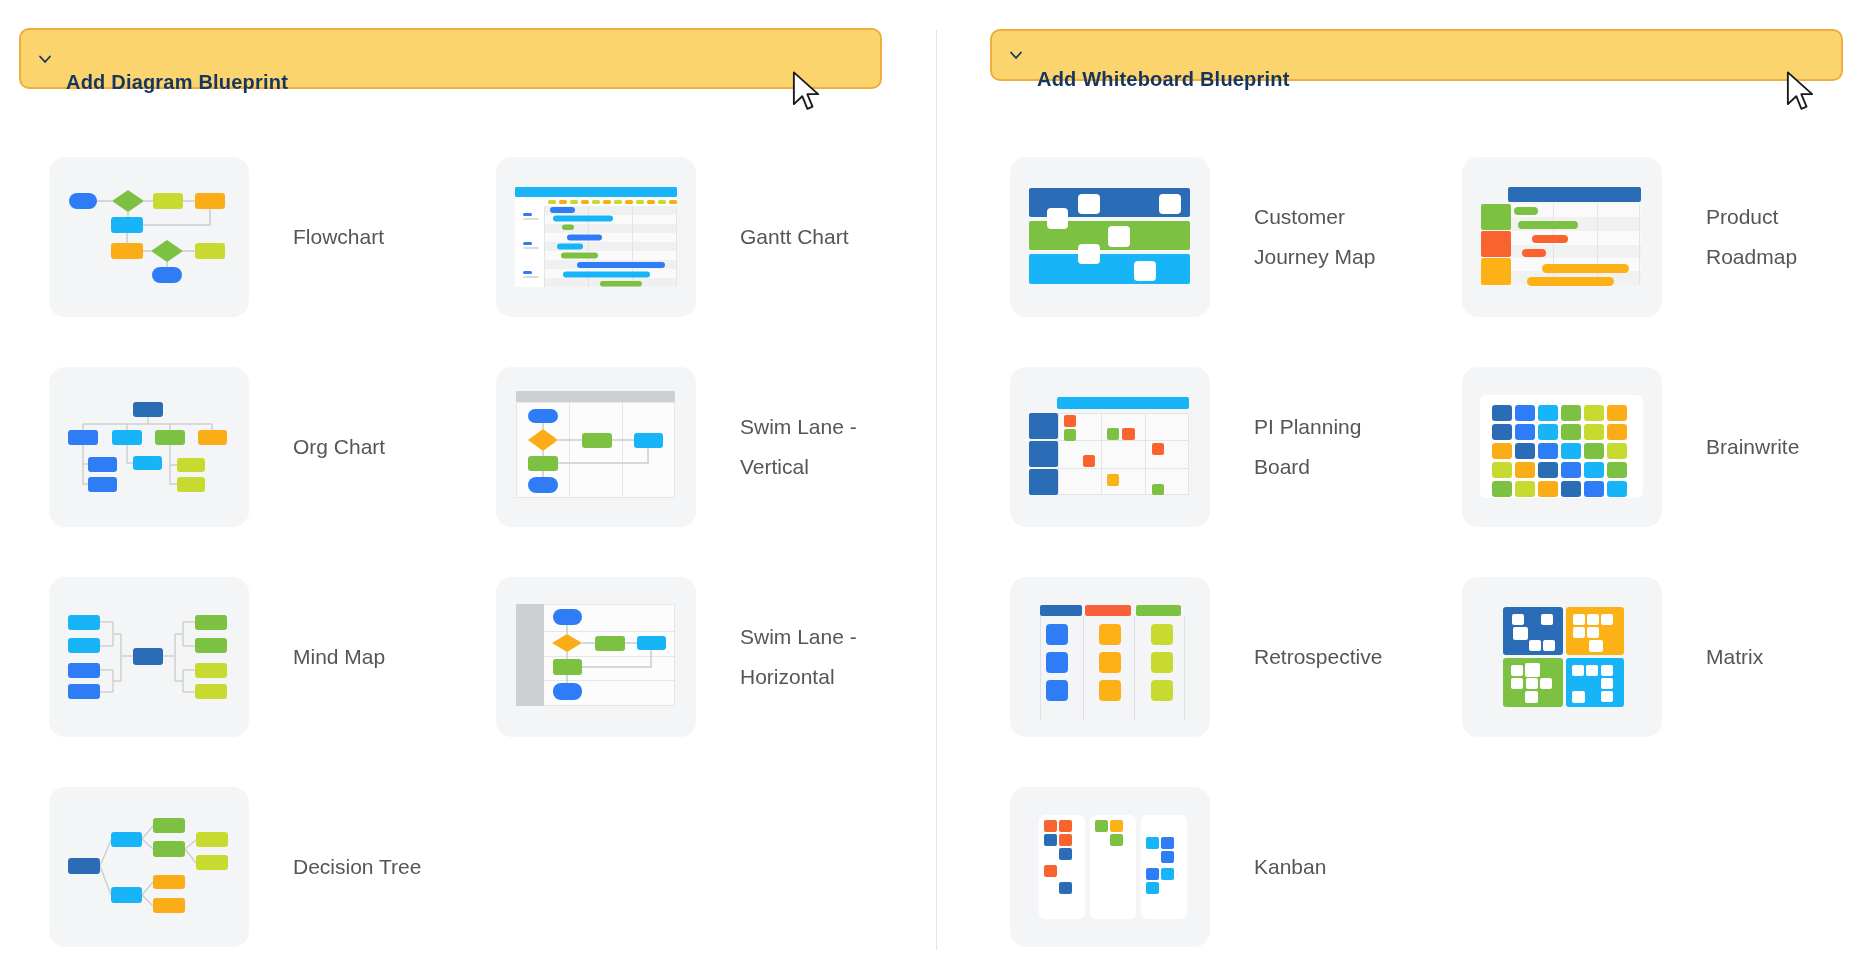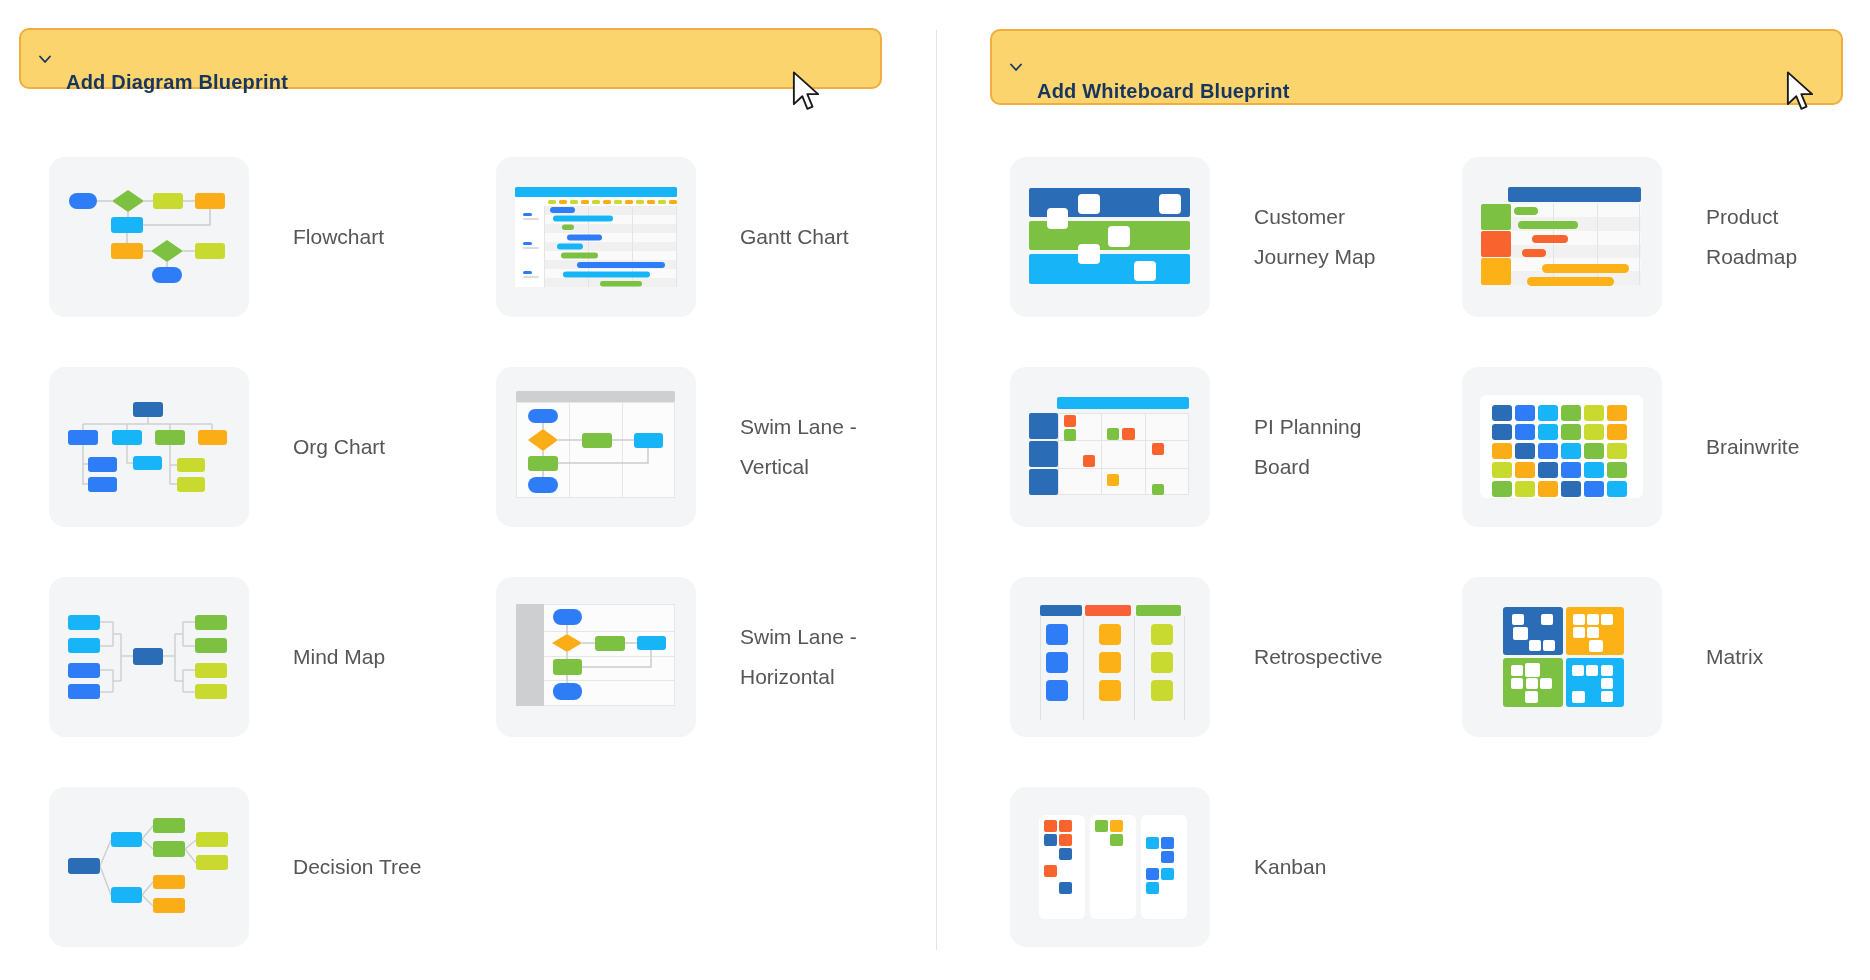--- a/index.html
+++ b/index.html
@@ -5,21 +5,21 @@
   html,body{margin:0;padding:0;background:#fff;}
   .stage{position:relative;width:1870px;height:980px;background:#fff;overflow:hidden;
          font-family:"Liberation Sans",sans-serif;}
 
   
   .panel-header{position:absolute;display:flex;align-items:center;gap:10px;
     background:#FBD46E;border:2px solid #F0AC3C;border-radius:10px;
     padding:0 0 0 13px;box-sizing:border-box;cursor:pointer;}
   .panel-header span{font-size:20px;font-weight:600;color:#16355F;letter-spacing:.2px;margin-top:48px;}
   .hdr-left{left:19px;top:28px;width:863px;height:61px;}
-  .hdr-right{left:990px;top:29px;width:853px;height:76px;}
+  .hdr-right{left:990px;top:29px;width:853px;height:52px;}
   .chev{flex:0 0 auto;}
 
   
   .divider{position:absolute;left:936px;top:30px;width:1px;height:920px;background:#E4E4E4;}
 
   
   .bp-grid{position:absolute;display:grid;grid-auto-rows:160px;row-gap:50px;top:157px;}
   .grid-left{left:19px;grid-template-columns:200px 247px 200px auto;padding-left:30px;}
   .grid-right{left:990px;grid-template-columns:200px 252px 200px auto;padding-left:20px;}
 

